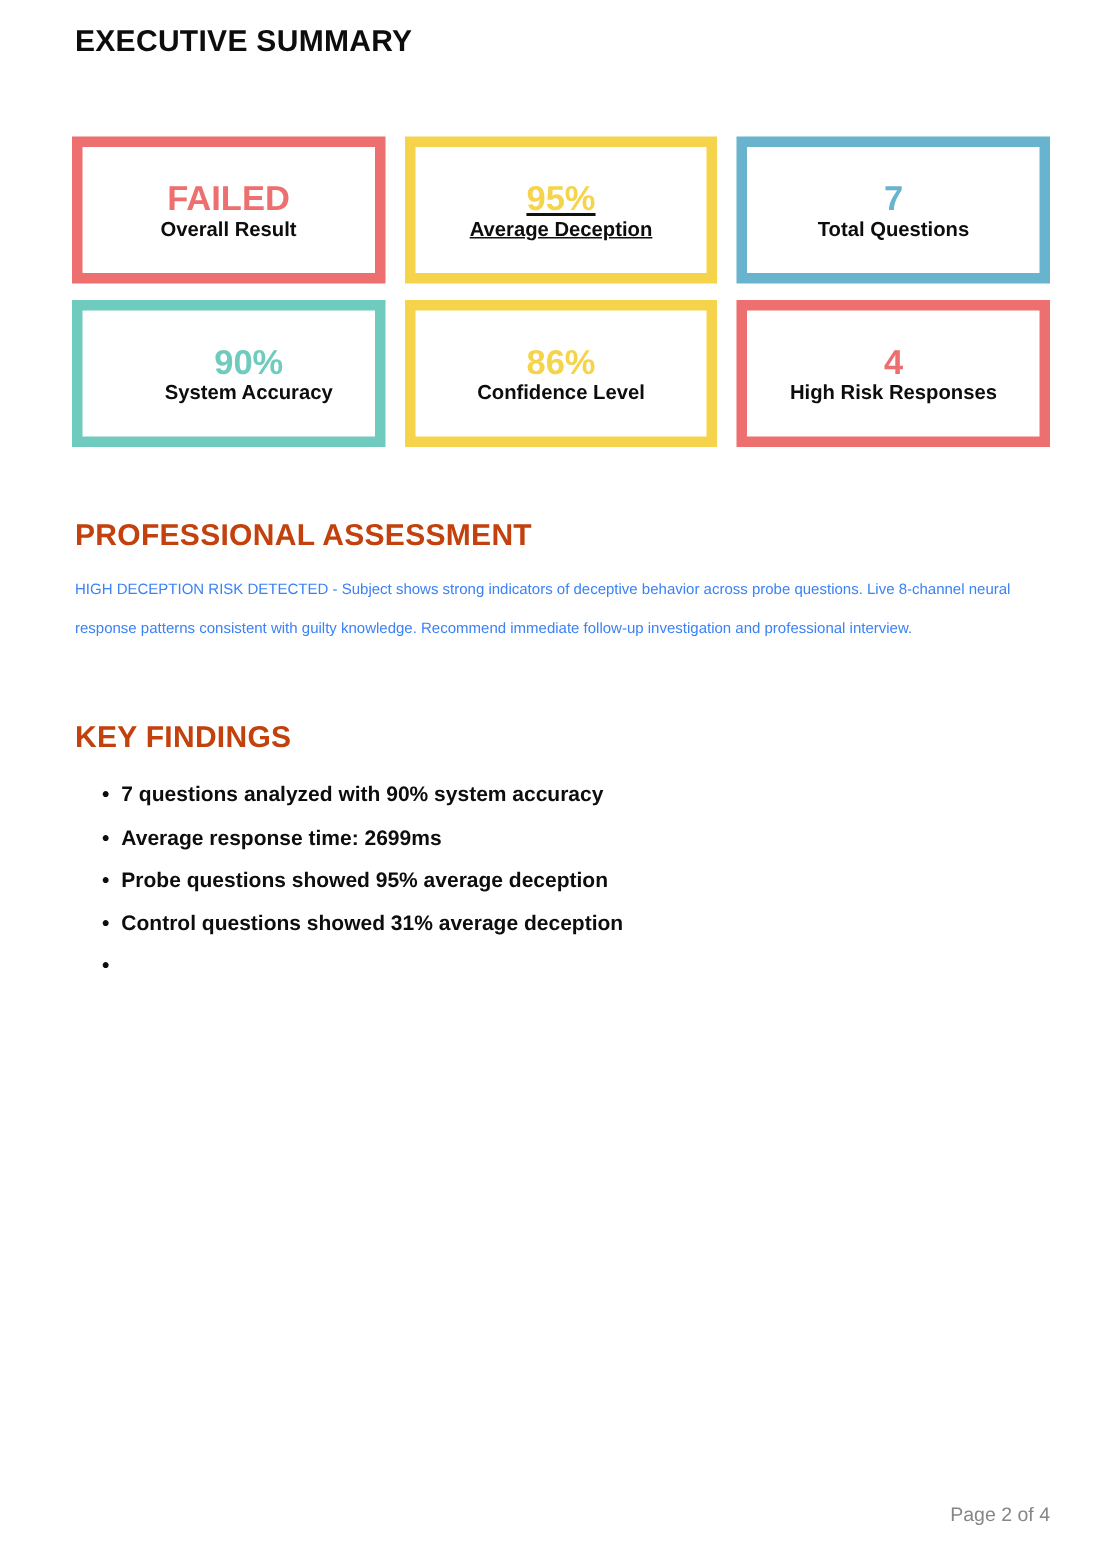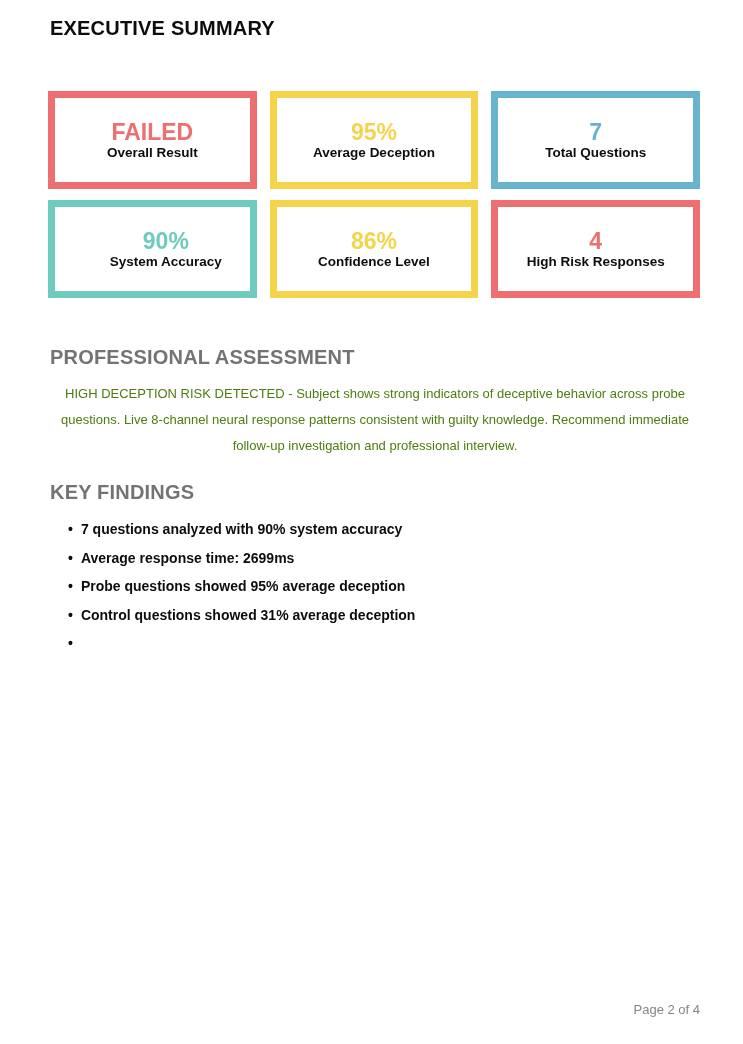--- a/index.html
+++ b/index.html
@@ -32,31 +32,30 @@
     display: flex; flex-direction: column;
     align-items: center; justify-content: center;
     gap: 2px;
     text-align: center;
   }
   .card-value { font-size: 23px; font-weight: bold; line-height: 1; }
   .card-label { font-size: 13.5px; font-weight: bold; color: #0d0d0d; line-height: 1; }
 
   .section-heading {
     position: absolute; left: 50px;
-    font-size: 20px; font-weight: bold; color: #737373;
+    font-size: 20px; font-weight: bold; color: #c2410c;
     letter-spacing: 0.2px;
   }
   .heading-assessment { top: 346px; }
   .heading-findings   { top: 481px; }
 
   .assessment-body {
     position: absolute; left: 50px; top: 381px; width: 650px;
-    font-size: 13px; font-weight: normal; color: #4d7c0f;
+    font-size: 10px; font-weight: normal; color: #3b82f6;
     line-height: 26px;
-    text-align: center;
   }
 
   .findings {
     position: absolute; left: 68px; top: 522px; width: 620px;
   }
   .finding {
     display: flex; align-items: baseline;
     margin-bottom: 13px;
     font-size: 14px; font-weight: bold; color: #0d0d0d;
     line-height: 15.5px;
@@ -76,21 +75,21 @@
 
 <div class="page">
 
   <h1 class="page-title">EXECUTIVE SUMMARY</h1>
 
   <div class="grid">
     <div class="card" style="border-color: rgb(237, 111, 111);">
       <div class="card-value" style="color: rgb(237, 111, 111);">FAILED</div>
       <div class="card-label">Overall Result</div>
     </div>
-    <div class="card" style="border-color: rgb(245, 212, 75);">
+    <div class="card" style="border-color: rgb(245, 212, 75); text-decoration: underline;">
       <div class="card-value" style="color: rgb(245, 212, 75);">95%</div>
       <div class="card-label">Average Deception</div>
     </div>
     <div class="card" style="border-color: rgb(104, 179, 206);">
       <div class="card-value" style="color: rgb(104, 179, 206);">7</div>
       <div class="card-label">Total Questions</div>
     </div>
     <div class="card" style="border-color: rgb(111, 203, 190); padding-left: 27px;">
       <div class="card-value" style="color: rgb(111, 203, 190);">90%</div>
       <div class="card-label">System Accuracy</div>

